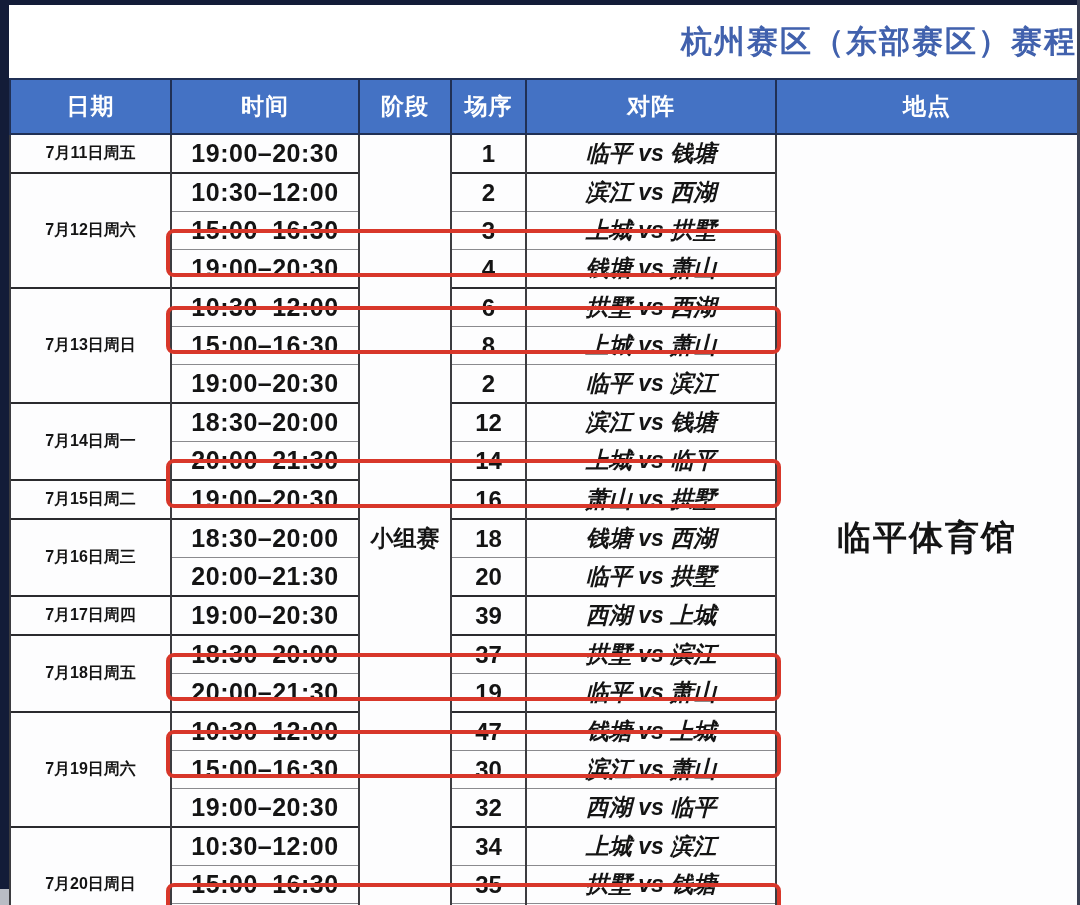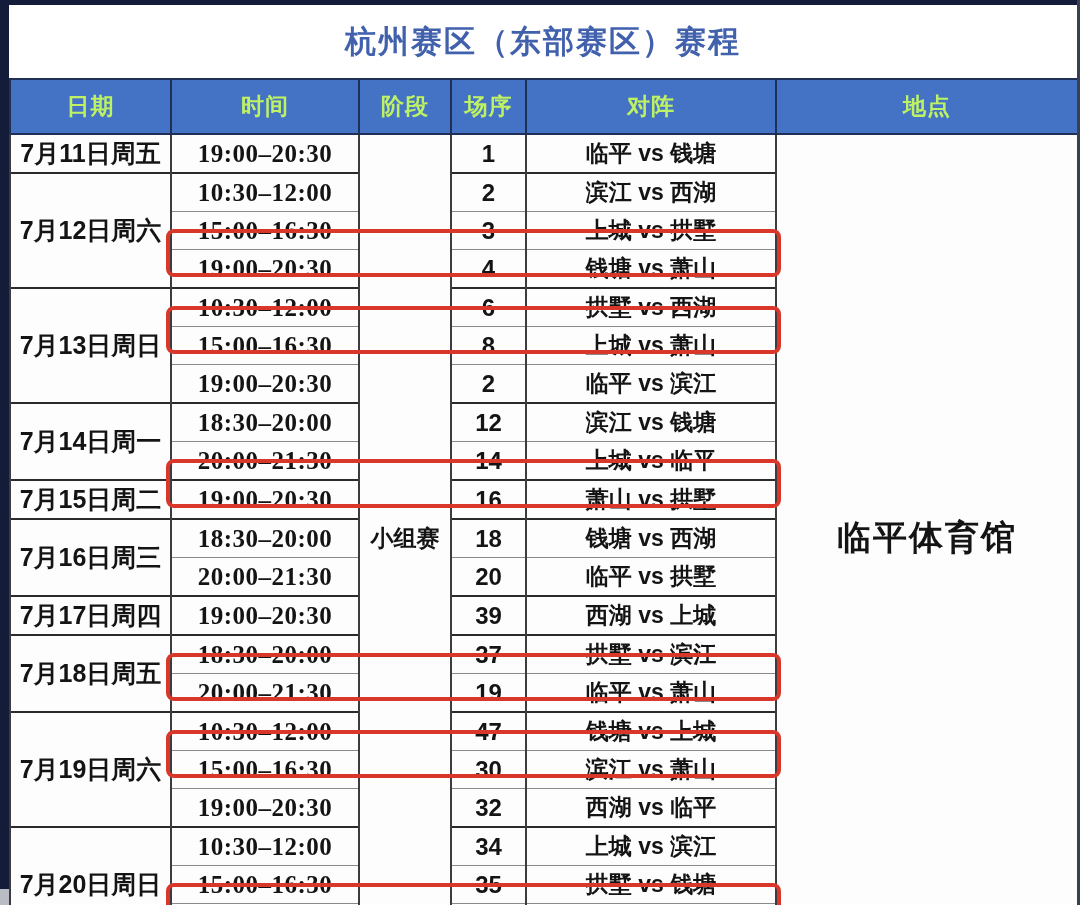--- a/index.html
+++ b/index.html
@@ -14,41 +14,41 @@
   .edge-top    { position: absolute; left: 0; top: 0; width: 1080px; height: 5px;  background: #131c38; z-index: 5; }
   .edge-left   { position: absolute; left: 0; top: 0; width: 9px;   height: 889px; background: #131c38; z-index: 5; }
   .edge-left-b { position: absolute; left: 0; top: 889px; width: 9px; height: 16px; background: #b9bcc4; z-index: 5; }
   .edge-right  { position: absolute; right: 0; top: 0; width: 3px;  height: 905px; background: #3a4053; z-index: 5; }
 
   .content { position: absolute; left: 9px; top: 5px; width: 1068px; }
 
   .title-bar {
     height: 73px;
     background: #ffffff;
-    display: flex; align-items: center; justify-content: center;
+    display: flex; align-items: center; justify-content: flex-end;
   }
   .title-bar h1 {
     margin: 0;
     font-size: 31px;
     font-weight: bold;
     letter-spacing: 2px;
     color: var(--title-color, #4161ad);
   }
 
   #table-wrap { position: relative; }
 
   table.sched {
     border-collapse: collapse;
     table-layout: fixed;
     width: 1068px;
     background: #fdfdfe;
   }
   .sched th {
     background: var(--header-bg, #4472c4);
-    color: #bef264;
+    color: #ffffff;
     font-weight: bold;
     font-size: 23px;
     height: 37px;
     padding: 8px;
     border: 2px solid #203055;
     letter-spacing: 1px;
   }
   .sched td {
     padding: 0;
     height: 37px;
@@ -57,25 +57,25 @@
     font-weight: bold;
     border-left: 2px solid #3c3c40;
     border-right: 2px solid #3c3c40;
     border-top: 1px solid #8a8a8e;
     border-bottom: 1px solid #8a8a8e;
     background: #fdfdfe;
   }
   .sched tr.group-start td { border-top: 2px solid #2b2b2e; }
   .sched tr:last-child td  { border-bottom: 2px solid #2b2b2e; }
 
-  .col-date  { font-size: 25px; margin-top: 28px; }
-  .col-time  { font-size: 25px; letter-spacing: 0.5px; font-family: Liberation Serif, serif; }
+  .col-date  { font-size: 16px; margin-top: 28px; }
+  .col-time  { font-size: 25px; letter-spacing: 0.5px; }
   .col-stage { font-size: 23px; }
   .col-seq   { font-size: 24px; }
-  .col-match { font-size: 23px; }
+  .col-match { font-size: 23px; font-style: italic; }
   .col-venue { font-size: 34px; font-weight: 800; letter-spacing: 2px; }
 
   .red-box {
     position: absolute;
     border: 4px solid var(--highlight-red, #d8372a);
     border-radius: 8px;
     pointer-events: none;
     z-index: 4;
     background: transparent;
   }

